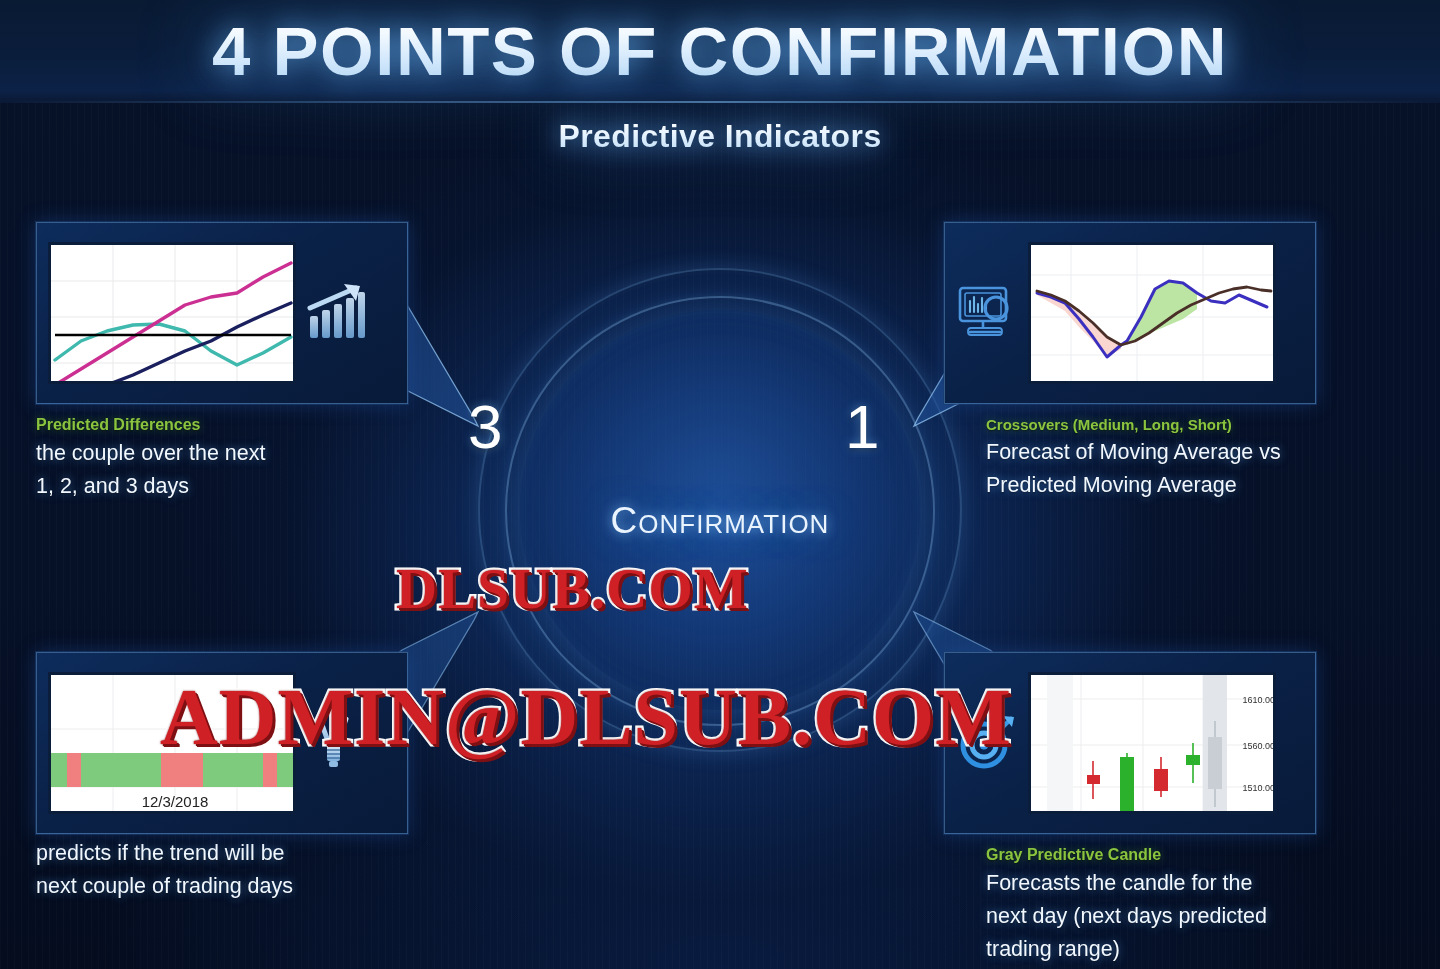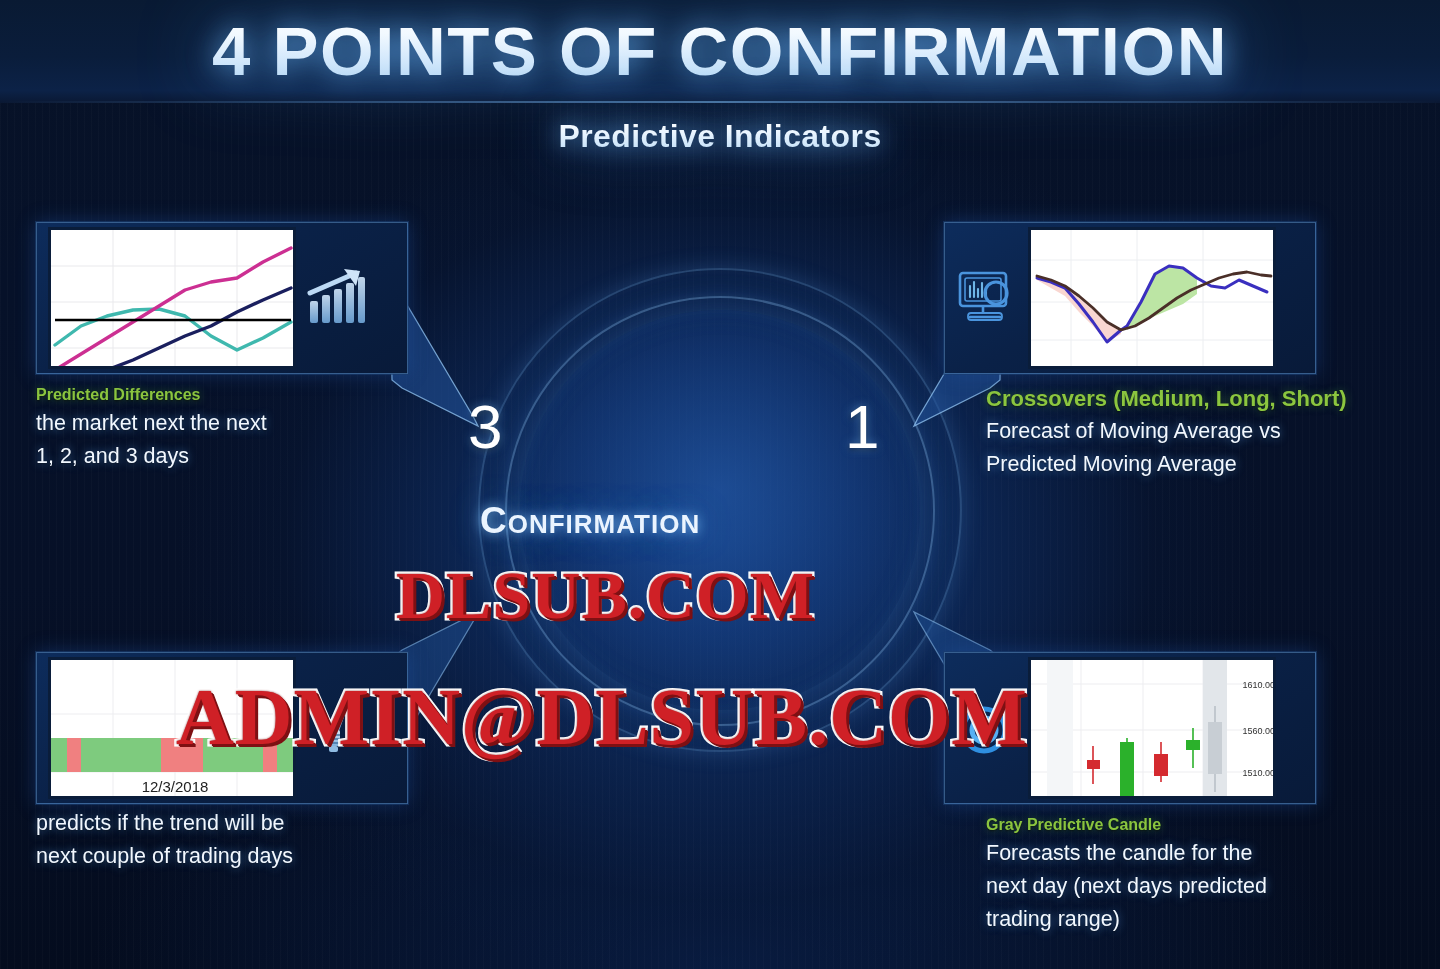--- a/index.html
+++ b/index.html
@@ -68,28 +68,27 @@
     box-shadow: 0 0 22px rgba(90,160,235,0.22), inset 0 0 28px rgba(70,140,220,0.10);
   }
   .ring-outer { left: 478px; top: 268px; width: 484px; height: 484px; }
   .ring-mid   { left: 505px; top: 296px; width: 430px; height: 430px; border-color: rgba(140,195,248,0.34); }
   .ring-glow  {
     left: 520px; top: 310px; width: 400px; height: 400px; border: none;
     background: radial-gradient(circle at 50% 45%, rgba(36,90,170,0.60) 0%, rgba(22,64,135,0.42) 48%, rgba(12,38,88,0.12) 78%, rgba(8,22,52,0) 100%);
     border-radius: 50%;
   }
   .center-label {
-    position: absolute; left: 480px; top: 500px; width: 480px; text-align: left;
+    position: absolute; left: 480px; top: 500px; width: 480px; text-align: center;
     z-index: 5;
     font-size: 37px; letter-spacing: 1px;
     font-variant: small-caps;
     color: #eaf4ff;
     text-shadow: 0 0 12px rgba(130,195,255,0.85), 0 0 30px rgba(70,150,235,0.6);
     white-space: nowrap;
-    font-weight: bold;
   }
 
   
   .step-num {
     position: absolute; z-index: 6;
     font-size: 62px; font-weight: 400; color: #ffffff;
     text-shadow: 0 0 10px rgba(120,190,255,0.55), 0 2px 5px rgba(0,0,0,0.55);
     line-height: 1;
   }
   .num-3 { left: 468px; top: 396px; }
@@ -98,21 +97,21 @@
   
   .connector { position: absolute; z-index: 4; pointer-events: none; }
 
   
   .card { position: absolute; z-index: 5; }
   .card-frame {
     position: relative;
     background: linear-gradient(150deg, #0d2c5c 0%, #0a2147 45%, #081a39 100%);
     border: 1px solid rgba(110,170,230,0.45);
     box-shadow: 0 0 0 1px rgba(25,60,110,0.6), 0 0 18px rgba(30,80,160,0.45);
-    padding: 4px 11px;
+    padding: 19px 11px;
     display: flex; align-items: center; gap: 8px;
   }
   .thumb {
     background: #ffffff;
     border: 3px solid #0a1d3a;
     position: relative; overflow: hidden;
     flex: 0 0 auto;
   }
   .thumb svg { display: block; }
   .card-icon { flex: 0 0 auto; display: flex; align-items: center; justify-content: center; }
@@ -145,22 +144,22 @@
     font-weight: bold; font-style: normal;
     color: #cf2026;
     letter-spacing: 1px;
     white-space: nowrap;
     -webkit-text-stroke: 5px #ffffff;
     paint-order: stroke fill;
     text-shadow:
        2px 2px 0 #7e1013, 3px 3px 0 #7e1013,
        0 0 2px rgba(120,12,16,0.9);
   }
-  #wm1 { left: 396px; top: 556px; font-size: 68px; }
-  #wm2 { left: 176px; top: 672px; font-size: 80px; }
+  #wm1 { left: 396px; top: 556px; font-size: 57px; }
+  #wm2 { left: 160px; top: 672px; font-size: 80px; }
 </style>
 </head>
 <body>
 
 <div id="stage">
 
   <div class="header-band"></div>
   <div class="main-title">4 POINTS OF CONFIRMATION</div>
   <div class="subtitle">Predictive Indicators</div>
 
@@ -221,21 +220,21 @@
             <rect x="42" y="16" width="8" height="40" rx="2"></rect>
             <rect x="54" y="10" width="7" height="46" rx="2"></rect>
           </g>
           <path d="M6 26 L52 6" stroke="#bcd9f4" stroke-width="5" stroke-linecap="round" fill="none"></path>
           <path d="M40 2 L56 4 L52 19 Z" fill="#cfe4f8"></path>
         </svg>
       </div>
     </div>
     <div class="card-head">Predicted Differences</div>
     <div class="card-body">
-      <span class="ln">the market next the next</span>
+      <span class="ln">the couple over the next</span>
       <span class="ln">1, 2, and 3 days</span>
     </div>
   </div>
 
   <div class="card" id="card-tr">
     <div class="card-frame">
       <div class="card-icon" style="margin-right:2px;">
         <svg width="62" height="58" viewBox="0 0 62 58">
           <g fill="none" stroke="#4a94dd" stroke-width="2.6">
             <rect x="4" y="4" width="46" height="33" rx="3"></rect>
@@ -269,21 +268,21 @@
           <path d="M6,50 L20,58 L34,66 L48,82 L62,96 L76,112 L90,104 L90,100 L76,92 L62,80 L48,68 L34,58 L20,52 L6,48 Z" fill="#f9d6d0"></path>
 
           <path d="M96,96 L110,72 L124,44 L138,36 L152,38 L166,48 L166,64 L152,74 L138,80 L124,86 L110,92 L96,100 Z" fill="#bce5a4"></path>
 
           <polyline points="6,48 20,52 34,58 48,74 62,92 76,112 90,100 96,96 110,72 124,44 138,36 152,38 166,48 180,56 194,58 208,50 222,56 236,62" fill="none" stroke="#3a2fbf" stroke-width="3" stroke-linejoin="round" stroke-linecap="round"></polyline>
 
           <polyline points="6,46 20,50 34,56 48,66 62,78 76,92 90,100 104,96 118,88 132,78 146,68 160,60 174,54 188,48 202,44 216,42 230,45 240,46" fill="none" stroke="#4a2f28" stroke-width="2.8" stroke-linejoin="round" stroke-linecap="round"></polyline>
         </svg>
       </div>
     </div>
-    <div class="card-head" style="font-size:22px;text-align:center;">Crossovers (Medium, Long, Short)</div>
+    <div class="card-head" style="font-size:15px;">Crossovers (Medium, Long, Short)</div>
     <div class="card-body">
       <span class="ln">Forecast of Moving Average vs</span>
       <span class="ln">Predicted Moving Average</span>
     </div>
   </div>
 
   <div class="card" id="card-bl">
     <div class="card-frame">
       <div class="thumb" style="width:248px;height:142px;">
         <svg width="248" height="142" viewBox="0 0 248 142">

